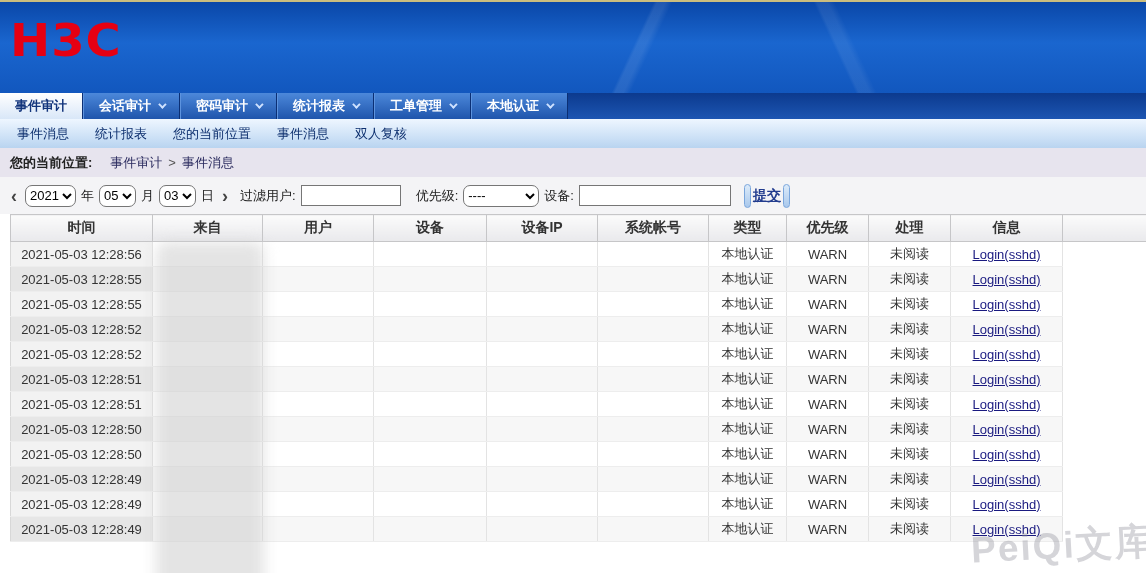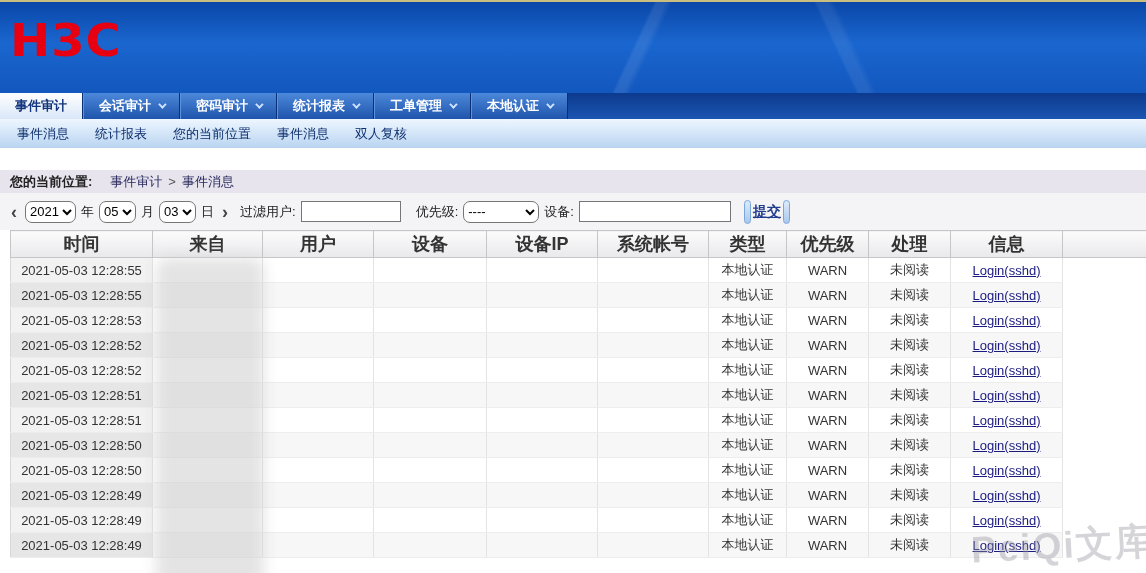--- a/index.html
+++ b/index.html
@@ -47,23 +47,22 @@
 
   
   .sub-nav {
     height:29px; display:flex; align-items:center; padding-left:4px;
     background:linear-gradient(180deg,#eef6ff 0%,#d6e7f9 45%,#b9d4f0 100%);
   }
   .sub-nav-item { padding:0 13px; color:#0d2f6e; cursor:pointer; }
 
   
   .breadcrumb {
-    height:23px; background:#e7e4ee; display:flex; align-items:center; padding-left:10px;
+    height:29px; background:#e7e4ee; display:flex; align-items:center; padding-left:10px;
     color:#33335e;
-    margin-top:22px;
   }
   .breadcrumb .bc-label { font-weight:bold; color:#222; margin-right:14px; }
   .breadcrumb .bc-link { color:#2a2a5e; margin:0 4px; cursor:pointer; }
   .breadcrumb .bc-sep { color:#555; margin:0 2px; }
 
   
   .filter-bar {
     height:37px; background:#f4f4f6; display:flex; align-items:center; gap:5px; padding-left:8px;
     color:#222;
   }
@@ -92,21 +91,21 @@
   }
 
   
   .table-wrap { position:relative; margin-left:10px; width:1136px; }
   table { border-collapse:collapse; table-layout:fixed; width:1136px; }
   col.c-time{width:142px} col.c-from{width:110px} col.c-user{width:111px}
   col.c-device{width:113px} col.c-ip{width:111px} col.c-account{width:111px}
   col.c-type{width:78px} col.c-prio{width:82px} col.c-status{width:82px}
   col.c-info{width:112px} col.c-filler{width:84px}
   thead th {
-    height:27px; font-weight:bold; color:#333; text-align:center; font-size:18px;
+    height:27px; font-weight:bold; color:#333; text-align:center; font-size:14px;
     background:linear-gradient(180deg,#fbfbfb,#e9e9ec);
     border:1px solid #c6c6c8; border-left:none;
   }
   thead th:first-child { border-left:1px solid #c6c6c8; }
   tbody td {
     height:25px; text-align:center; color:#333; font-size:13px;
     border-right:1px solid #e3e3e3; border-bottom:1px solid #ededed;
     overflow:hidden; white-space:nowrap;
   }
   tbody td:first-child { border-left:1px solid #d8d8d8; }
@@ -233,47 +232,47 @@
             <th>系统帐号</th>
             <th>类型</th>
             <th>优先级</th>
             <th>处理</th>
             <th>信息</th>
             <th></th>
           </tr>
       </thead>
       <tbody>
           <tr>
+            <td class="time-cell">2021-05-03 12:28:56</td>
+            <td></td>
+            <td></td>
+            <td></td>
+            <td></td>
+            <td></td>
+            <td>本地认证</td>
+            <td>WARN</td>
+            <td>未阅读</td>
+            <td class="info-cell"><a>Login(sshd)</a></td>
+            <td class="filler-cell"></td>
+          </tr>
+          <tr>
             <td class="time-cell">2021-05-03 12:28:55</td>
             <td></td>
             <td></td>
             <td></td>
             <td></td>
             <td></td>
             <td>本地认证</td>
             <td>WARN</td>
             <td>未阅读</td>
             <td class="info-cell"><a>Login(sshd)</a></td>
             <td class="filler-cell"></td>
           </tr>
           <tr>
             <td class="time-cell">2021-05-03 12:28:55</td>
-            <td></td>
-            <td></td>
-            <td></td>
-            <td></td>
-            <td></td>
-            <td>本地认证</td>
-            <td>WARN</td>
-            <td>未阅读</td>
-            <td class="info-cell"><a>Login(sshd)</a></td>
-            <td class="filler-cell"></td>
-          </tr>
-          <tr>
-            <td class="time-cell">2021-05-03 12:28:53</td>
             <td></td>
             <td></td>
             <td></td>
             <td></td>
             <td></td>
             <td>本地认证</td>
             <td>WARN</td>
             <td>未阅读</td>
             <td class="info-cell"><a>Login(sshd)</a></td>
             <td class="filler-cell"></td>

